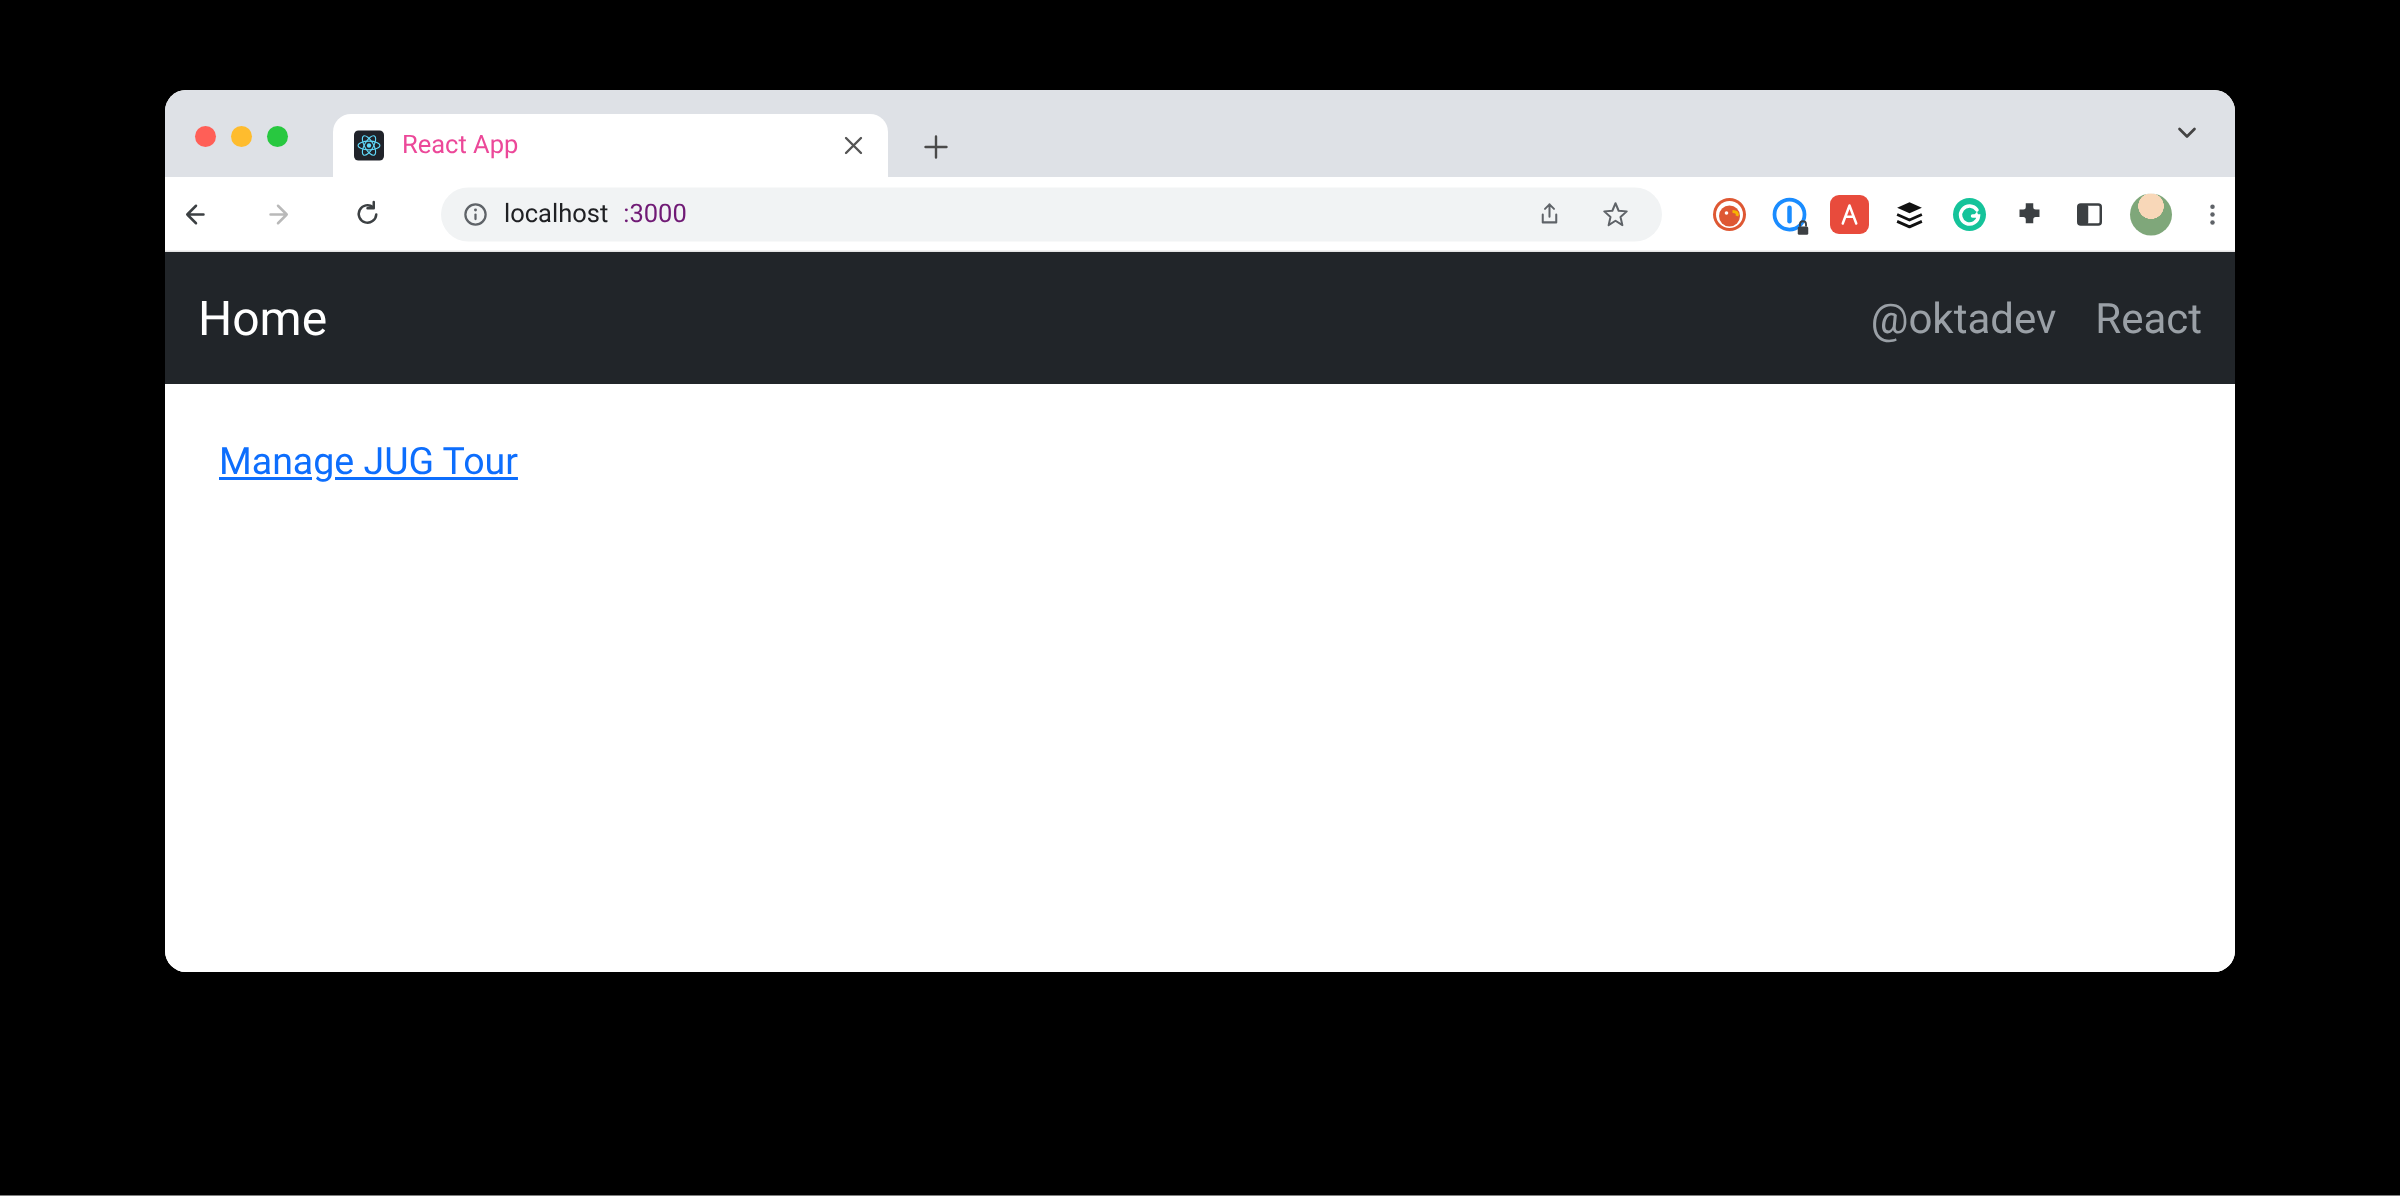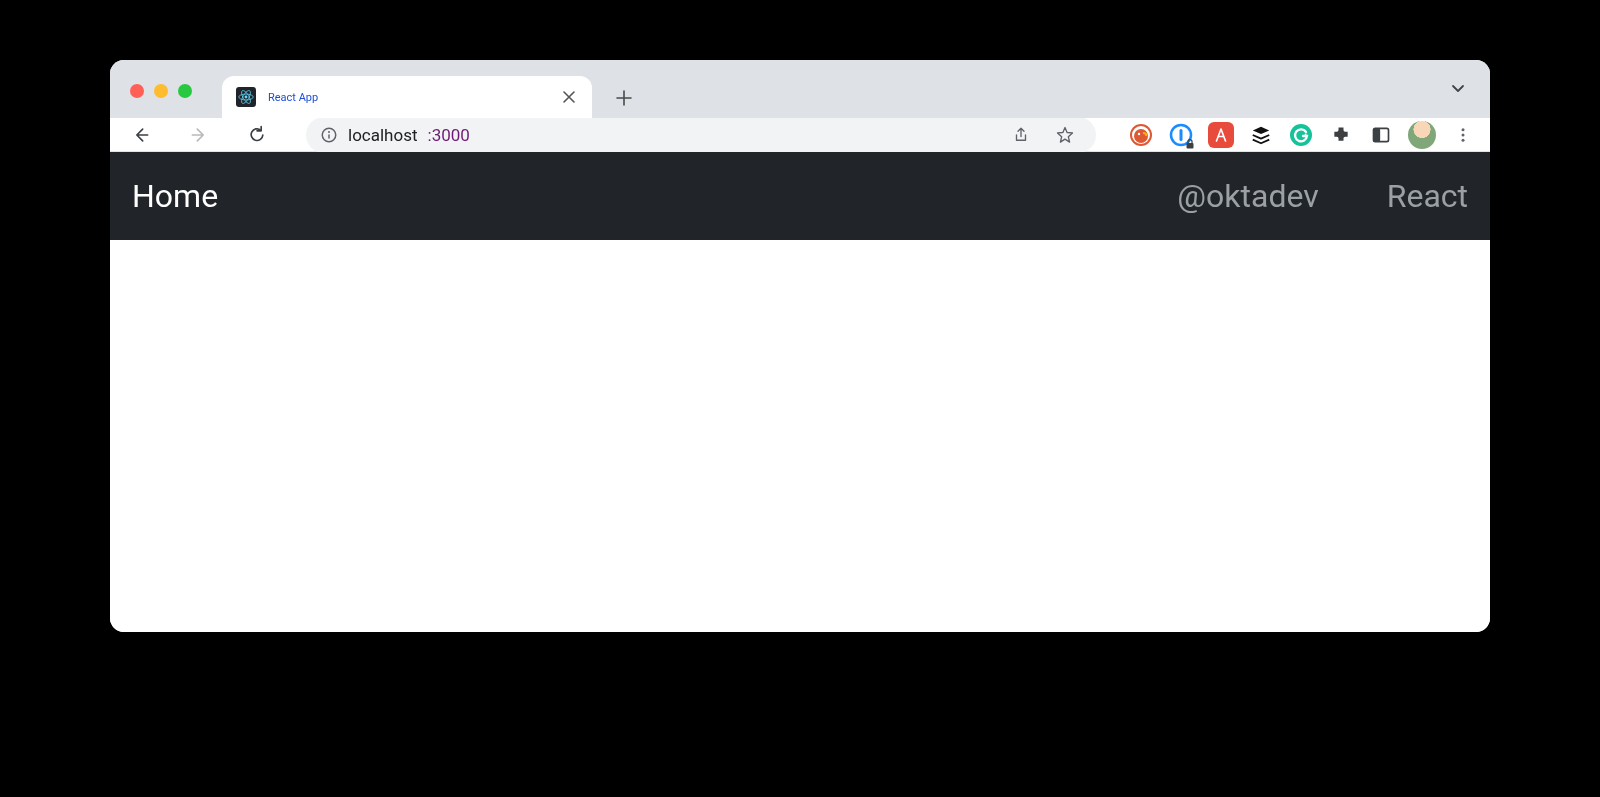--- a/index.html
+++ b/index.html
@@ -56,22 +56,22 @@
   }
   .tab .favicon {
     width: 20px; height: 20px;
     background: #20232a;
     border-radius: 3px;
     display:flex; align-items:center; justify-content:center;
   }
   .tab .favicon svg { width: 16px; height: 16px; }
   .tab-title {
     flex: 1;
-    font-size: 11px;
-    color: #1d4ed8;
+    font-size: 17px;
+    color: #ec4899;
   }
   .tab-close {
     width: 18px; height: 18px;
     display:flex; align-items:center; justify-content:center;
     color:#555; cursor:pointer;
   }
   .new-tab {
     width: 36px; height: 36px;
     display:flex; align-items:center; justify-content:center;
     color:#4a4a4a; margin-left: 14px; margin-bottom: 2px;
@@ -79,25 +79,25 @@
   }
   .tabs-chevron {
     position: absolute;
     right: 24px;
     top: 20px;
     color:#444;
     cursor:pointer;
   }
   
   .toolbar {
-    height: 34px;
+    height: 50px;
     background: #fff;
     display: flex;
     align-items: center;
-    padding: 0 14px;
+    padding: 0 2px;
     gap: 24px;
     border-bottom: 1px solid #e3e3e3;
   }
   .nav-btn {
     width: 34px; height: 34px;
     display:flex; align-items:center; justify-content:center;
     color:#5f6368; border-radius: 50%;
     cursor:pointer;
   }
   .nav-btn.disabled { color:#b9b9b9; cursor:default; }
@@ -132,27 +132,26 @@
   }
   
   .page { background:#fff; height: 480px; display:flex; flex-direction:column; }
   .app-nav {
     background:#212529;
     height: 88px;
     display:flex;
     align-items:center;
     padding: 0 22px;
     color:#fff;
-    gap:42px;
   }
   .brand { font-size: 32px; color:#fff; font-weight:400; }
   .nav-spacer { flex:1; }
   .nav-link {
     color:#9aa0a6;
-    font-size: 32px;
+    font-size: 28px;
     margin-left: 26px;
     cursor:pointer;
     text-decoration:none;
   }
   .content { padding: 38px 36px; }
   .content a.mng {
     color:#0d6efd;
     font-size: 25px;
     text-decoration: underline;
     cursor:pointer;
@@ -306,15 +305,18 @@
     </div>
   </div>
 
   <div class="page">
     <div class="app-nav">
       <a class="brand">Home</a>
       <div class="nav-spacer"></div>
       <a class="nav-link">@oktadev</a>
       <a class="nav-link">React</a>
     </div>
+    <div class="content">
+      <a class="mng">Manage JUG Tour</a>
+    </div>
   </div>
 
 </div>
 
 </body></html>

